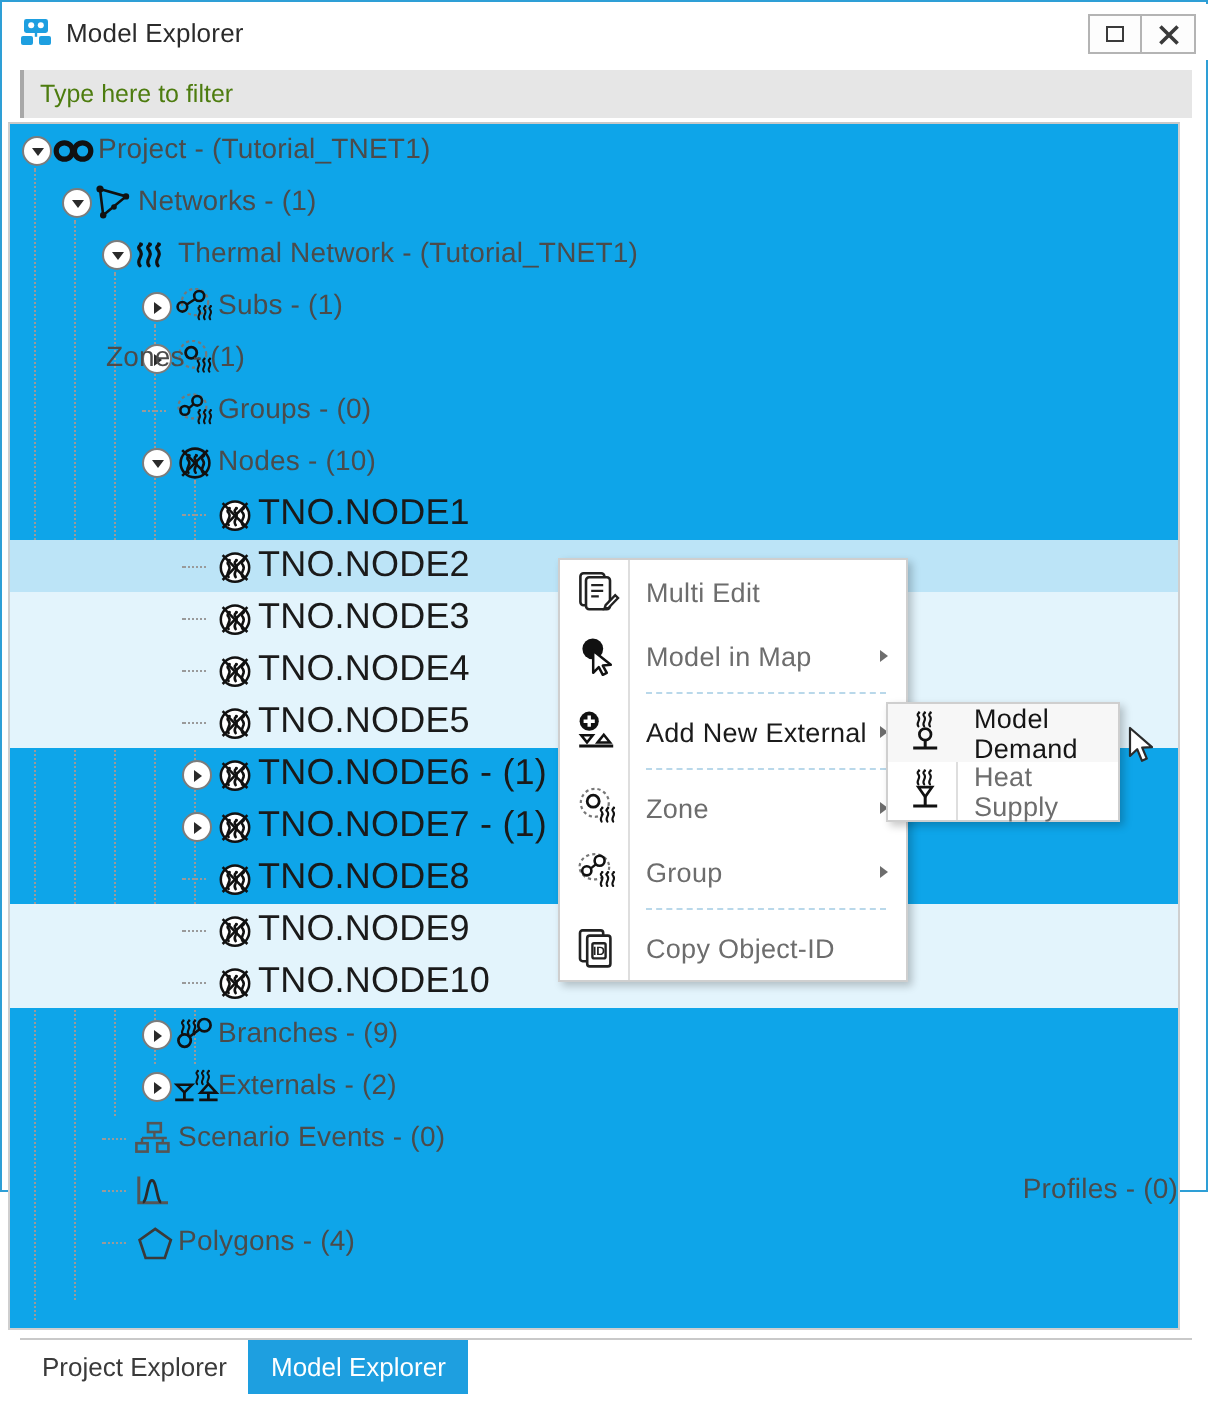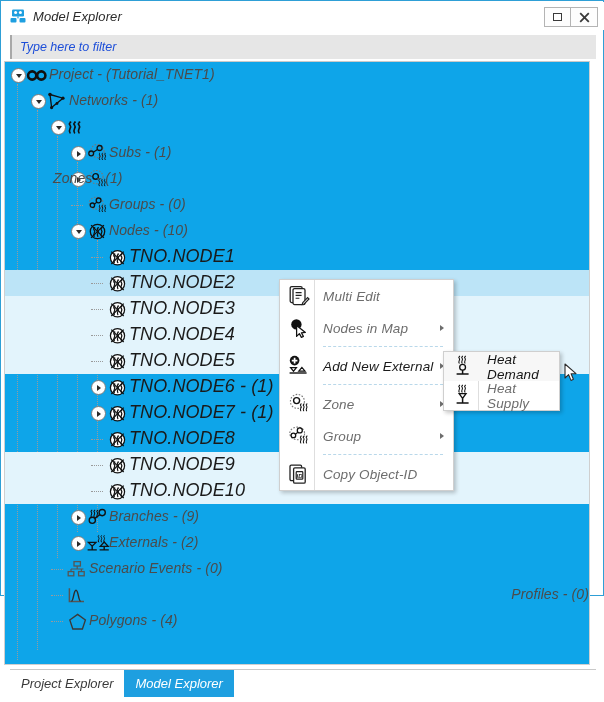--- a/index.html
+++ b/index.html
@@ -10,21 +10,20 @@
     overflow:hidden;
     -webkit-font-smoothing:antialiased;
   }
 
   
   #window{
     position:absolute;left:0;top:0;width:604px;height:596px;
     box-sizing:border-box;
     border:1px solid #2e9fd6;
     background:#ffffff;
-    font-style:italic;
   }
 
   
   #titlebar{
     position:absolute;left:1px;top:1px;width:602px;height:28px;
     background:#ffffff;
     display:flex;align-items:center;
   }
   #titlebar .app-icon{
     width:16px;height:14px;margin-left:8px;margin-right:7px;
@@ -46,21 +45,21 @@
   .sq{width:9px;height:8px;border:1.4px solid #3a3a3a;box-sizing:border-box;}
 
   
   #filterbar{
     position:absolute;left:9px;top:34px;width:586px;height:24px;
     background:#e6e6e6;
     border-left:2px solid #a8a8a8;
     box-sizing:border-box;
     display:flex;align-items:center;
   }
-  #filterbar .ph{font-size:12.5px;color:#1d4ed8;margin-left:8px;}
+  #filterbar .ph{font-size:12.5px;color:#4d7c0f;margin-left:8px;}
 
   
   #treepanel{
     position:absolute;left:3px;top:60px;width:586px;height:604px;
     background:#0ea5e9;
     border:1px solid #cfcfcf;
     border-top:1px solid #c9c9c9;
     box-sizing:border-box;
     overflow:hidden;
   }
@@ -253,20 +252,21 @@
           <div class="exp open" style="left: 46px;">
             <i></i>
           </div>
           <span class="ic" style="left: 61px;">
             <svg width="24" height="19" viewBox="0 0 24 19">
       <path d="M4 14.85 C 1.5199999999999996 11.75, 6.48 10.2, 4 7.1 C 1.83 4.93, 5.859999999999999 4.3100000000000005, 4.3100000000000005 4" fill="none" stroke="#111" stroke-width="1.6275000000000002" stroke-linecap="round"></path>
               <path d="M8.495000000000001 14.85 C 6.015000000000001 11.75, 10.975000000000001 10.2, 8.495000000000001 7.1 C 6.325000000000001 4.93, 10.355 4.3100000000000005, 8.805000000000001 4" fill="none" stroke="#111" stroke-width="1.6275000000000002" stroke-linecap="round"></path>
               <path d="M12.99 14.85 C 10.51 11.75, 15.47 10.2, 12.99 7.1 C 10.82 4.93, 14.85 4.3100000000000005, 13.3 4" fill="none" stroke="#111" stroke-width="1.6275000000000002" stroke-linecap="round"></path>
     </svg>
           </span>
+          <span class="lbl" style="margin-left: 84px;">Thermal Network - (Tutorial_TNET1)</span>
         </div>
         <div class="row" style="top: 78px;">
           <div class="exp closed" style="left: 66px;">
             <i></i>
           </div>
           <span class="ic" style="left: 81px;">
             <svg width="24" height="19" viewBox="0 0 24 19">
       <circle cx="11.5" cy="7" r="6.6" fill="none" stroke="#777" stroke-width="1.1" stroke-dasharray="1.6 1.5"></circle>
       <circle cx="13.6" cy="4" r="2.5" fill="none" stroke="#111" stroke-width="1.3"></circle>
       <circle cx="5.2" cy="9.4" r="2.4" fill="none" stroke="#111" stroke-width="1.3"></circle>
@@ -543,21 +543,21 @@
       <path d="M7.6 7.6 L13.6 7.6 M7.6 10.4 L13.6 10.4 M7.6 13.2 L11.4 13.2" stroke="#222" stroke-width="1.15"></path>
       <path d="M14.8 17.6 L19.6 12.6 L21 14 L16.2 19 L14.2 19.4 Z" fill="#fff" stroke="#222" stroke-width="1.2"></path>
     </svg></span>
           <span class="mlabel">Multi Edit</span>
         </div>
         <div class="mi">
           <span class="mic"><svg width="22" height="22" viewBox="0 0 22 22">
       <circle cx="8.4" cy="7.4" r="5.2" fill="#111"></circle>
       <path d="M8.6 8.4 L8.6 19.4 L11.4 16.6 L13.4 20.4 L15.4 19.4 L13.4 15.8 L17.4 15.4 Z" fill="#fff" stroke="#111" stroke-width="1.25" stroke-linejoin="round"></path>
     </svg></span>
-          <span class="mlabel">Nodes in Map</span>
+          <span class="mlabel">Model in Map</span>
           <span class="arw"></span>
         </div>
         <div class="msep"></div>
         <div class="mi strong">
           <span class="mic"><svg width="22" height="22" viewBox="0 0 22 22">
       <circle cx="6.6" cy="5.6" r="4.8" fill="#111"></circle>
       <path d="M6.6 2.8 L6.6 8.4 M3.8 5.6 L9.4 5.6" stroke="#fff" stroke-width="1.7"></path>
       <path d="M2.6 12.6 L8.4 12.6 L5.5 16.2 Z" fill="none" stroke="#111" stroke-width="1.25"></path>
       <path d="M10.8 16.2 L13.9 12.4 L17 16.2 Z" fill="none" stroke="#111" stroke-width="1.25"></path>
       <path d="M1.6 18 L18.6 18" stroke="#111" stroke-width="1.4"></path>
@@ -607,21 +607,21 @@
     <div class="gutter"></div>
     <div id="subitems">
         <div class="si hover">
           <span class="sic"><svg width="22" height="23" viewBox="0 0 22 23">
       <path d="M7.2 8.2 C 5.6 6.2, 8.8 5.2, 7.2 3.2 C 5.800000000000001 1.7999999999999998, 8.4 1.4, 7.4 1.2" fill="none" stroke="#111" stroke-width="1.05" stroke-linecap="round"></path>
               <path d="M10.1 8.2 C 8.5 6.2, 11.7 5.2, 10.1 3.2 C 8.7 1.7999999999999998, 11.299999999999999 1.4, 10.299999999999999 1.2" fill="none" stroke="#111" stroke-width="1.05" stroke-linecap="round"></path>
               <path d="M13 8.2 C 11.4 6.2, 14.6 5.2, 13 3.2 C 11.6 1.7999999999999998, 14.2 1.4, 13.2 1.2" fill="none" stroke="#111" stroke-width="1.05" stroke-linecap="round"></path>
       <circle cx="10.6" cy="12.2" r="2.9" fill="none" stroke="#111" stroke-width="1.35"></circle>
       <path d="M10.6 15.1 L10.6 18.6 M4.6 19 L16.6 19" stroke="#111" stroke-width="1.5"></path>
     </svg></span>
-          <span class="slabel">Heat Demand</span>
+          <span class="slabel">Model Demand</span>
         </div>
         <div class="si">
           <span class="sic"><svg width="22" height="23" viewBox="0 0 22 23">
       <path d="M7.2 8.2 C 5.6 6.2, 8.8 5.2, 7.2 3.2 C 5.800000000000001 1.7999999999999998, 8.4 1.4, 7.4 1.2" fill="none" stroke="#111" stroke-width="1.05" stroke-linecap="round"></path>
               <path d="M10.1 8.2 C 8.5 6.2, 11.7 5.2, 10.1 3.2 C 8.7 1.7999999999999998, 11.299999999999999 1.4, 10.299999999999999 1.2" fill="none" stroke="#111" stroke-width="1.05" stroke-linecap="round"></path>
               <path d="M13 8.2 C 11.4 6.2, 14.6 5.2, 13 3.2 C 11.6 1.7999999999999998, 14.2 1.4, 13.2 1.2" fill="none" stroke="#111" stroke-width="1.05" stroke-linecap="round"></path>
       <path d="M7.2 9.6 L14 9.6 L10.6 14.4 Z" fill="none" stroke="#111" stroke-width="1.35"></path>
       <path d="M10.6 14.4 L10.6 18.6 M4.6 19 L16.6 19" stroke="#111" stroke-width="1.5"></path>
     </svg></span>
           <span class="slabel">Heat Supply</span>

